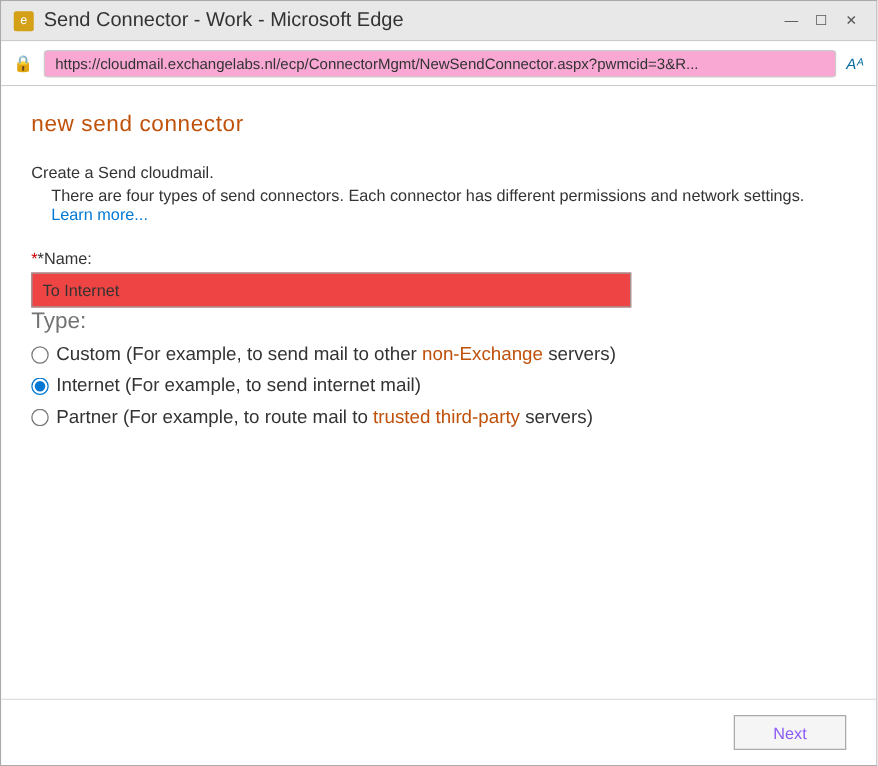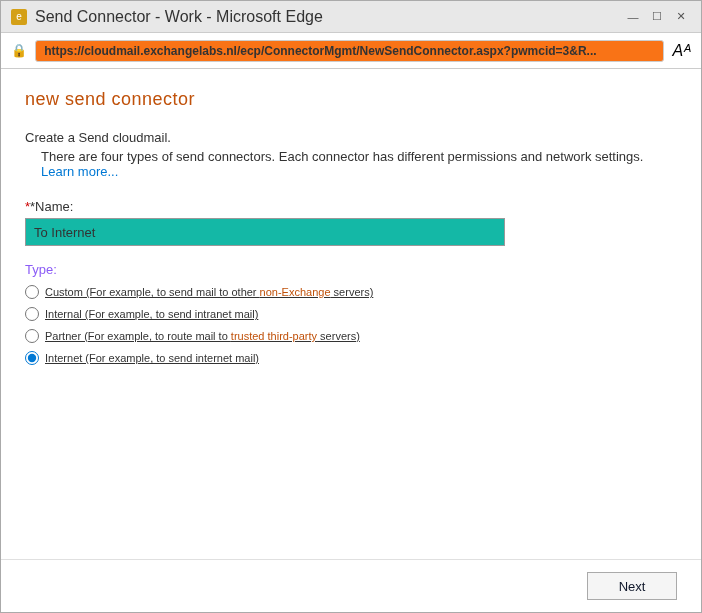--- a/index.html
+++ b/index.html
@@ -84,27 +84,26 @@
       font-size: 13px;
     }
 
     .address-input {
       flex: 1;
       border: 1px solid #ccc;
       border-radius: 3px;
       padding: 3px 8px;
       font-size: 12px;
       color: #333;
-      background: #f97316;
-      font-weight: bold;
+      background: #f9a8d4;
     }
 
     .address-aa {
-      font-size: 16px;
-      color: #000000;
+      font-size: 12px;
+      color: #0369a1;
       font-style: italic;
     }
 
     
     .page-content {
       flex: 1;
       background: #fff;
       overflow-y: auto;
       padding: 20px 24px 20px 24px;
       display: flex;
@@ -135,21 +134,20 @@
       margin-left: 16px;
     }
 
     .learn-more {
       color: #0078d4;
       text-decoration: none;
       cursor: pointer;
     }
 
     .field-section {
-      margin-bottom: 16px;
       margin-top: 4px;
     }
 
     .field-label {
       font-size: 13px;
       color: #333;
       margin-bottom: 4px;
     }
 
     .required-star {
@@ -157,30 +155,30 @@
     }
 
     .text-input {
       width: 480px;
       height: 28px;
       border: 1px solid #999;
       padding: 4px 8px;
       font-size: 13px;
       color: #333;
       outline: none;
-      background: #14b8a6;
+      background: #ef4444;
     }
 
     .type-section {
       margin-bottom: 16px;
     }
 
     .type-label {
-      font-size: 13px;
-      color: #8b5cf6;
+      font-size: 18px;
+      color: #737373;
       margin-bottom: 8px;
     }
 
     .radio-group {
       display: flex;
       flex-direction: column;
       gap: 8px;
     }
 
     .radio-item {
@@ -191,24 +189,23 @@
     }
 
     .radio-input {
       width: 14px;
       height: 14px;
       cursor: pointer;
       accent-color: #0078d4;
     }
 
     .radio-label {
-      font-size: 11px;
-      color: #333;
-      cursor: pointer;
-      text-decoration: underline;
+      font-size: 15px;
+      color: #333;
+      cursor: pointer;
     }
 
     .radio-label .highlight {
       color: #c0510a;
     }
 
     .spacer { flex: 1; }
 
     
     .button-row {
@@ -221,21 +218,21 @@
     }
 
     .btn {
       min-width: 90px;
       height: 28px;
       border: 1px solid #aaa;
       background: #f5f5f5;
       font-size: 13px;
       cursor: pointer;
       padding: 0 16px;
-      color: #0f172a;
+      color: #8b5cf6;
       text-align: center;
     }
   </style>
 </head>
 <body>
 
 <div class="browser-window">
 
   <div class="title-bar">
     <div class="title-bar-icon">e</div>
@@ -274,35 +271,31 @@
 
     <div class="type-section">
       <div class="type-label">Type:</div>
       <div class="radio-group">
 
         <label class="radio-item">
           <input type="radio" class="radio-input" name="connector-type" style="">
           <span class="radio-label">Custom (For example, to send mail to other <span class="highlight">non-Exchange</span> servers)</span>
         </label>
 
+
         <label class="radio-item">
-          <input type="radio" class="radio-input" name="connector-type" style="">
-          <span class="radio-label">Internal (For example, to send intranet mail)</span>
+          <input type="radio" class="radio-input" name="connector-type" checked="" style="">
+          <span class="radio-label">Internet (For example, to send internet mail)</span>
         </label>
 
         <label class="radio-item">
           <input type="radio" class="radio-input" name="connector-type" style="">
           <span class="radio-label">Partner (For example, to route mail to <span class="highlight">trusted third-party</span> servers)</span>
         </label>
 
-        <label class="radio-item">
-          <input type="radio" class="radio-input" name="connector-type" checked="" style="">
-          <span class="radio-label">Internet (For example, to send internet mail)</span>
-        </label>
-
       </div>
     </div>
 
     <div class="spacer"></div>
 
   </div>
 
   <div class="button-row">
     <button class="btn">Next</button>
   </div>

